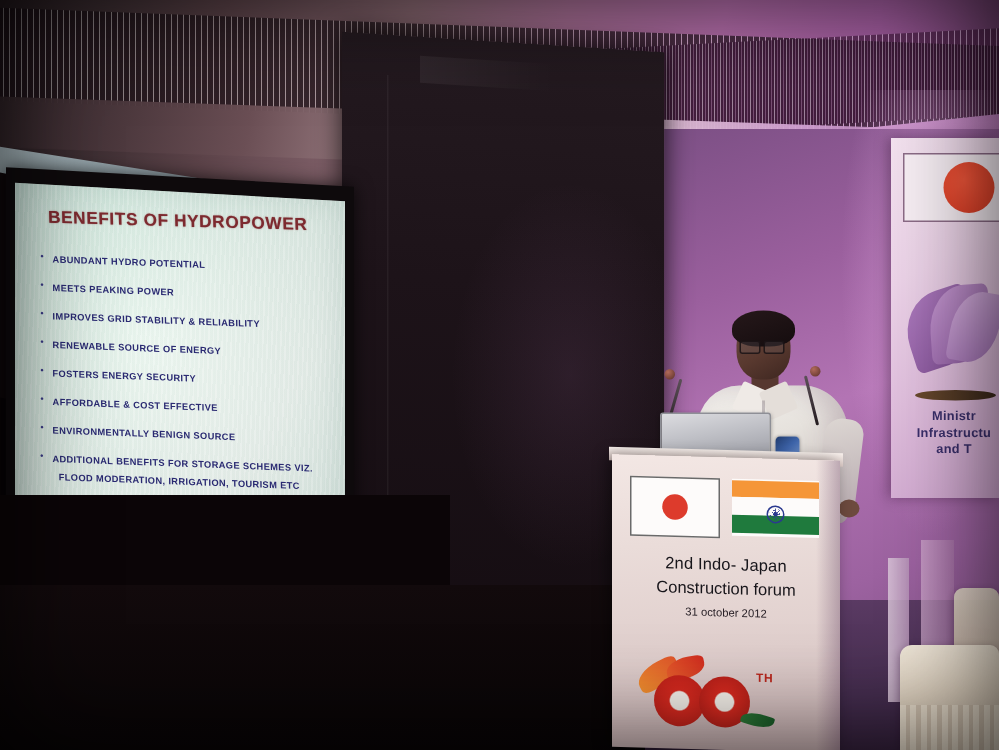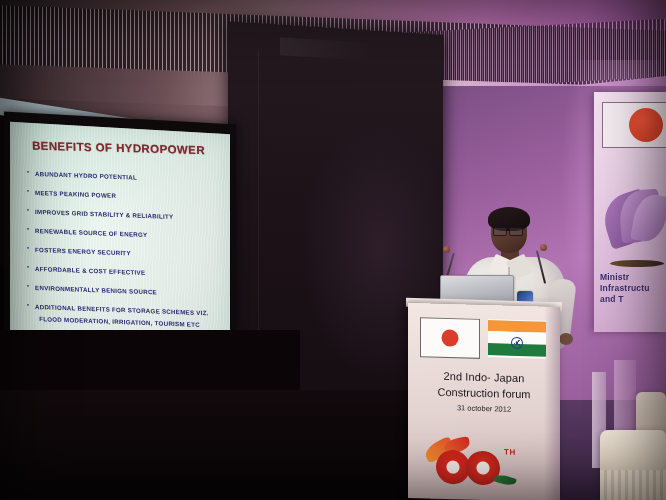--- a/index.html
+++ b/index.html
@@ -158,21 +158,21 @@
     background:linear-gradient(60deg,#f2912f,#e0542a);transform:rotate(-28deg);}
   .l60-flame2{position:absolute;left:22px;top:-2px;width:26px;height:14px;border-radius:60% 20% 60% 20%;
     background:linear-gradient(60deg,#e8602c,#cf2a1e);transform:rotate(-12deg);}
   .l60-th{position:absolute;left:82px;top:6px;font-size:8px;font-weight:bold;color:#b8261c;letter-spacing:.5px;}
   .l60-leaf{position:absolute;left:72px;top:34px;width:22px;height:9px;border-radius:70% 10% 70% 10%;
     background:linear-gradient(70deg,#2f7a38,#195c28);transform:rotate(16deg);}
 
   
   .banner{position:absolute;left:594px;top:92px;width:72px;height:240px;
     background:linear-gradient(150deg,#f3e2ef 0%,#ecd3e8 35%,#e0bedd 65%,#cda4cd 100%);
-    box-shadow:-2px 0 8px rgba(40,10,40,.4);}
+    box-shadow:-2px 0 8px rgba(40,10,40,.4);text-align:center;}
   .banner-jp{position:absolute;left:8px;top:10px;width:70px;height:44px;
     background:#f7eef4;border:1px solid #8b6b86;}
   .banner-jp-disc{position:absolute;left:26px;top:5px;width:34px;height:34px;border-radius:50%;
     background:radial-gradient(circle at 40% 35%,#f2563a,#d83b24);}
   .banner-swirl{position:absolute;left:6px;top:96px;width:64px;height:62px;}
   .sw1{position:absolute;left:4px;top:6px;width:46px;height:50px;border-radius:60% 10% 60% 10%;
     background:linear-gradient(140deg,#b07dc0,#7b4a90);transform:rotate(-18deg);}
   .sw2{position:absolute;left:20px;top:2px;width:40px;height:52px;border-radius:60% 10% 60% 10%;
     background:linear-gradient(140deg,#c79ad2,#8f5ba2);transform:rotate(-4deg);}
   .sw3{position:absolute;left:34px;top:6px;width:32px;height:48px;border-radius:60% 10% 60% 10%;

